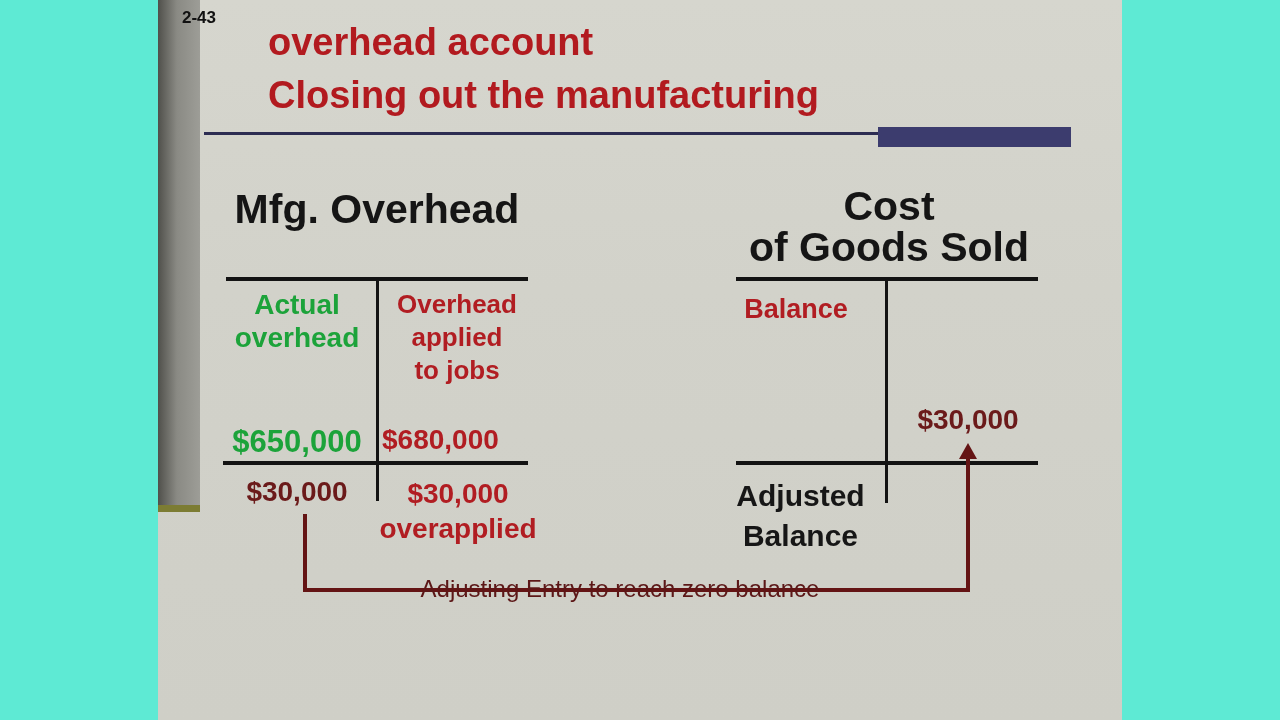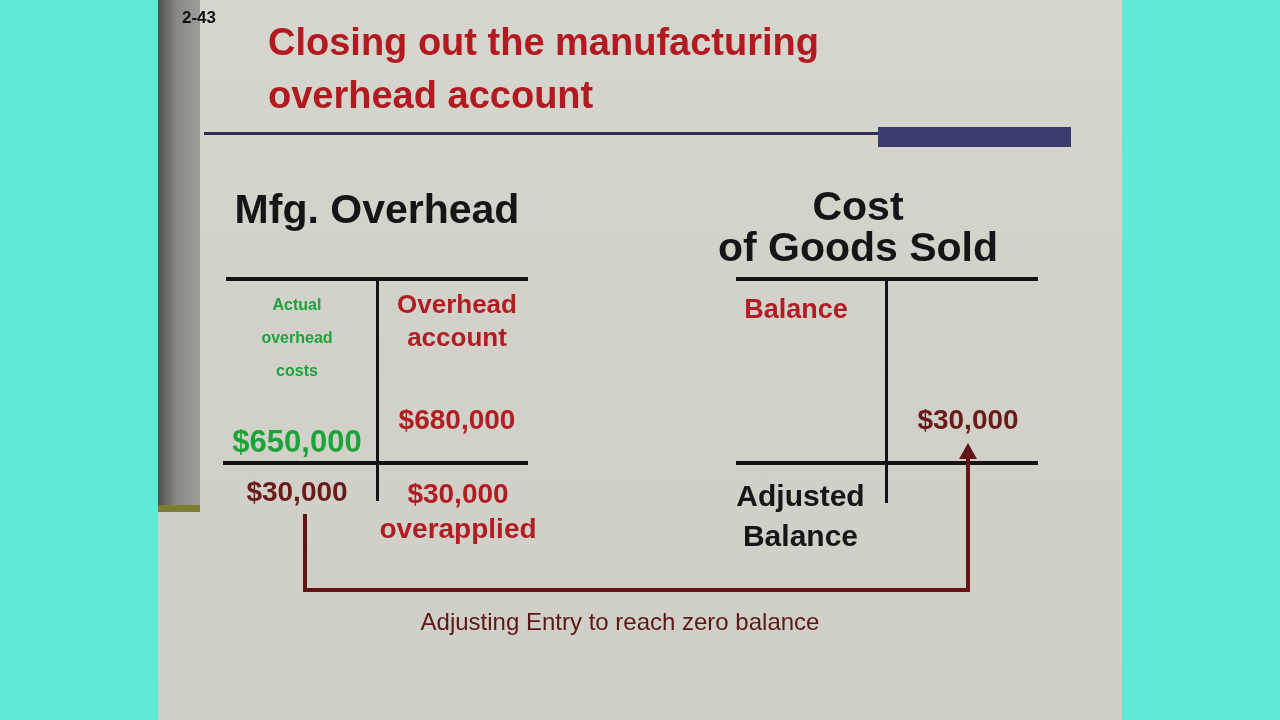--- a/index.html
+++ b/index.html
@@ -19,87 +19,87 @@
   
   .tline{position:absolute;background:#131313;}
   .acct-title{position:absolute;text-align:center;font-weight:bold;color:#151515;font-size:41px;line-height:41px;}
 
   
   .l-top{left:68px;top:277px;width:302px;height:4px;}
   .l-mid{left:65px;top:461px;width:305px;height:4px;}
   .l-vert{left:218px;top:277px;width:3px;height:224px;}
   .l-title{left:68px;top:189px;width:302px;}
   .l-debit-label{position:absolute;left:62px;top:288px;width:154px;text-align:center;
-                 color:#1ca33a;font-weight:bold;font-size:16px;line-height:33px;}
+                 color:#1ca33a;font-weight:bold;font-size:28px;line-height:33px;}
   .l-credit-label{position:absolute;left:224px;top:288px;width:150px;text-align:center;
                  color:#b11d22;font-weight:bold;font-size:26px;line-height:33px;}
   .l-debit-amt{position:absolute;left:62px;top:424px;width:154px;text-align:center;
                  color:#1ca33a;font-weight:bold;font-size:31px;}
-  .l-credit-amt{position:absolute;left:224px;top:404px;width:150px;text-align:center;
+  .l-credit-amt{position:absolute;left:224px;top:424px;width:150px;text-align:left;
                  color:#b11d22;font-weight:bold;font-size:28px;}
   .l-debit-bal{position:absolute;left:62px;top:476px;width:154px;text-align:center;
                  color:#6b1a1a;font-weight:bold;font-size:28px;}
   .l-credit-bal{position:absolute;left:218px;top:476px;width:164px;text-align:center;
                  color:#b11d22;font-weight:bold;font-size:28px;line-height:35px;}
 
   
   .r-top{left:578px;top:277px;width:302px;height:4px;}
   .r-mid{left:578px;top:461px;width:302px;height:4px;}
   .r-vert{left:727px;top:277px;width:3px;height:226px;}
-  .r-title{left:549px;top:186px;width:302px;}
+  .r-title{left:580px;top:186px;width:302px;}
   .r-debit-label{position:absolute;left:545px;top:290px;width:186px;text-align:center;
                  color:#b11d22;font-weight:bold;font-size:27px;line-height:39px;}
   .r-credit-amt{position:absolute;left:740px;top:404px;width:140px;text-align:center;
                  color:#6b1a1a;font-weight:bold;font-size:28px;}
   .r-adj-label{position:absolute;left:555px;top:476px;width:175px;text-align:center;
                  color:#161616;font-weight:bold;font-size:30px;line-height:40px;}
 
   
   .arrow-seg{position:absolute;background:#641414;}
   .a-v1{left:145px;top:514px;width:4px;height:78px;}
   .a-h{left:145px;top:588px;width:667px;height:4px;}
   .a-v2{left:808px;top:458px;width:4px;height:134px;}
   .a-head{position:absolute;left:801px;top:443px;width:0;height:0;
           border-left:9px solid transparent;border-right:9px solid transparent;
           border-bottom:16px solid #641414;}
 
-  .caption{position:absolute;left:152px;top:605px;width:620px;text-align:center;
+  .caption{position:absolute;left:152px;top:572px;width:620px;text-align:center;
            color:#5c1717;font-size:24px;line-height:33px;}
 </style>
 </head>
 <body>
 
 <div class="screen">
   <div class="slide">
 
     <div class="edge-strip"></div>
     <div class="edge-olive"></div>
 
     <div class="slide-number">2-43</div>
 
     <div class="title">
+      <span style="display:block">overhead account</span>
       <span style="display:block">Closing out the manufacturing</span>
-      <span style="display:block">overhead account</span>
     </div>
     <div class="title-rule"></div>
     <div class="title-bar"></div>
 
     <div class="acct-title l-title">Mfg. Overhead</div>
     <div class="tline l-top"></div>
     <div class="tline l-vert"></div>
     <div class="tline l-mid"></div>
 
     <div class="l-debit-label">
       <span style="display:block">Actual</span>
       <span style="display:block">overhead</span>
-      <span style="display:block">costs</span>
     </div>
     <div class="l-credit-label">
       <span style="display:block">Overhead</span>
-      <span style="display:block">account</span>
+      <span style="display:block">applied</span>
+      <span style="display:block">to jobs</span>
     </div>
 
     <div class="l-debit-amt">$650,000</div>
     <div class="l-credit-amt">$680,000</div>
 
     <div class="l-debit-bal">$30,000</div>
     <div class="l-credit-bal">
       <span style="display:block">$30,000</span>
       <span style="display:block">overapplied</span>
     </div>

